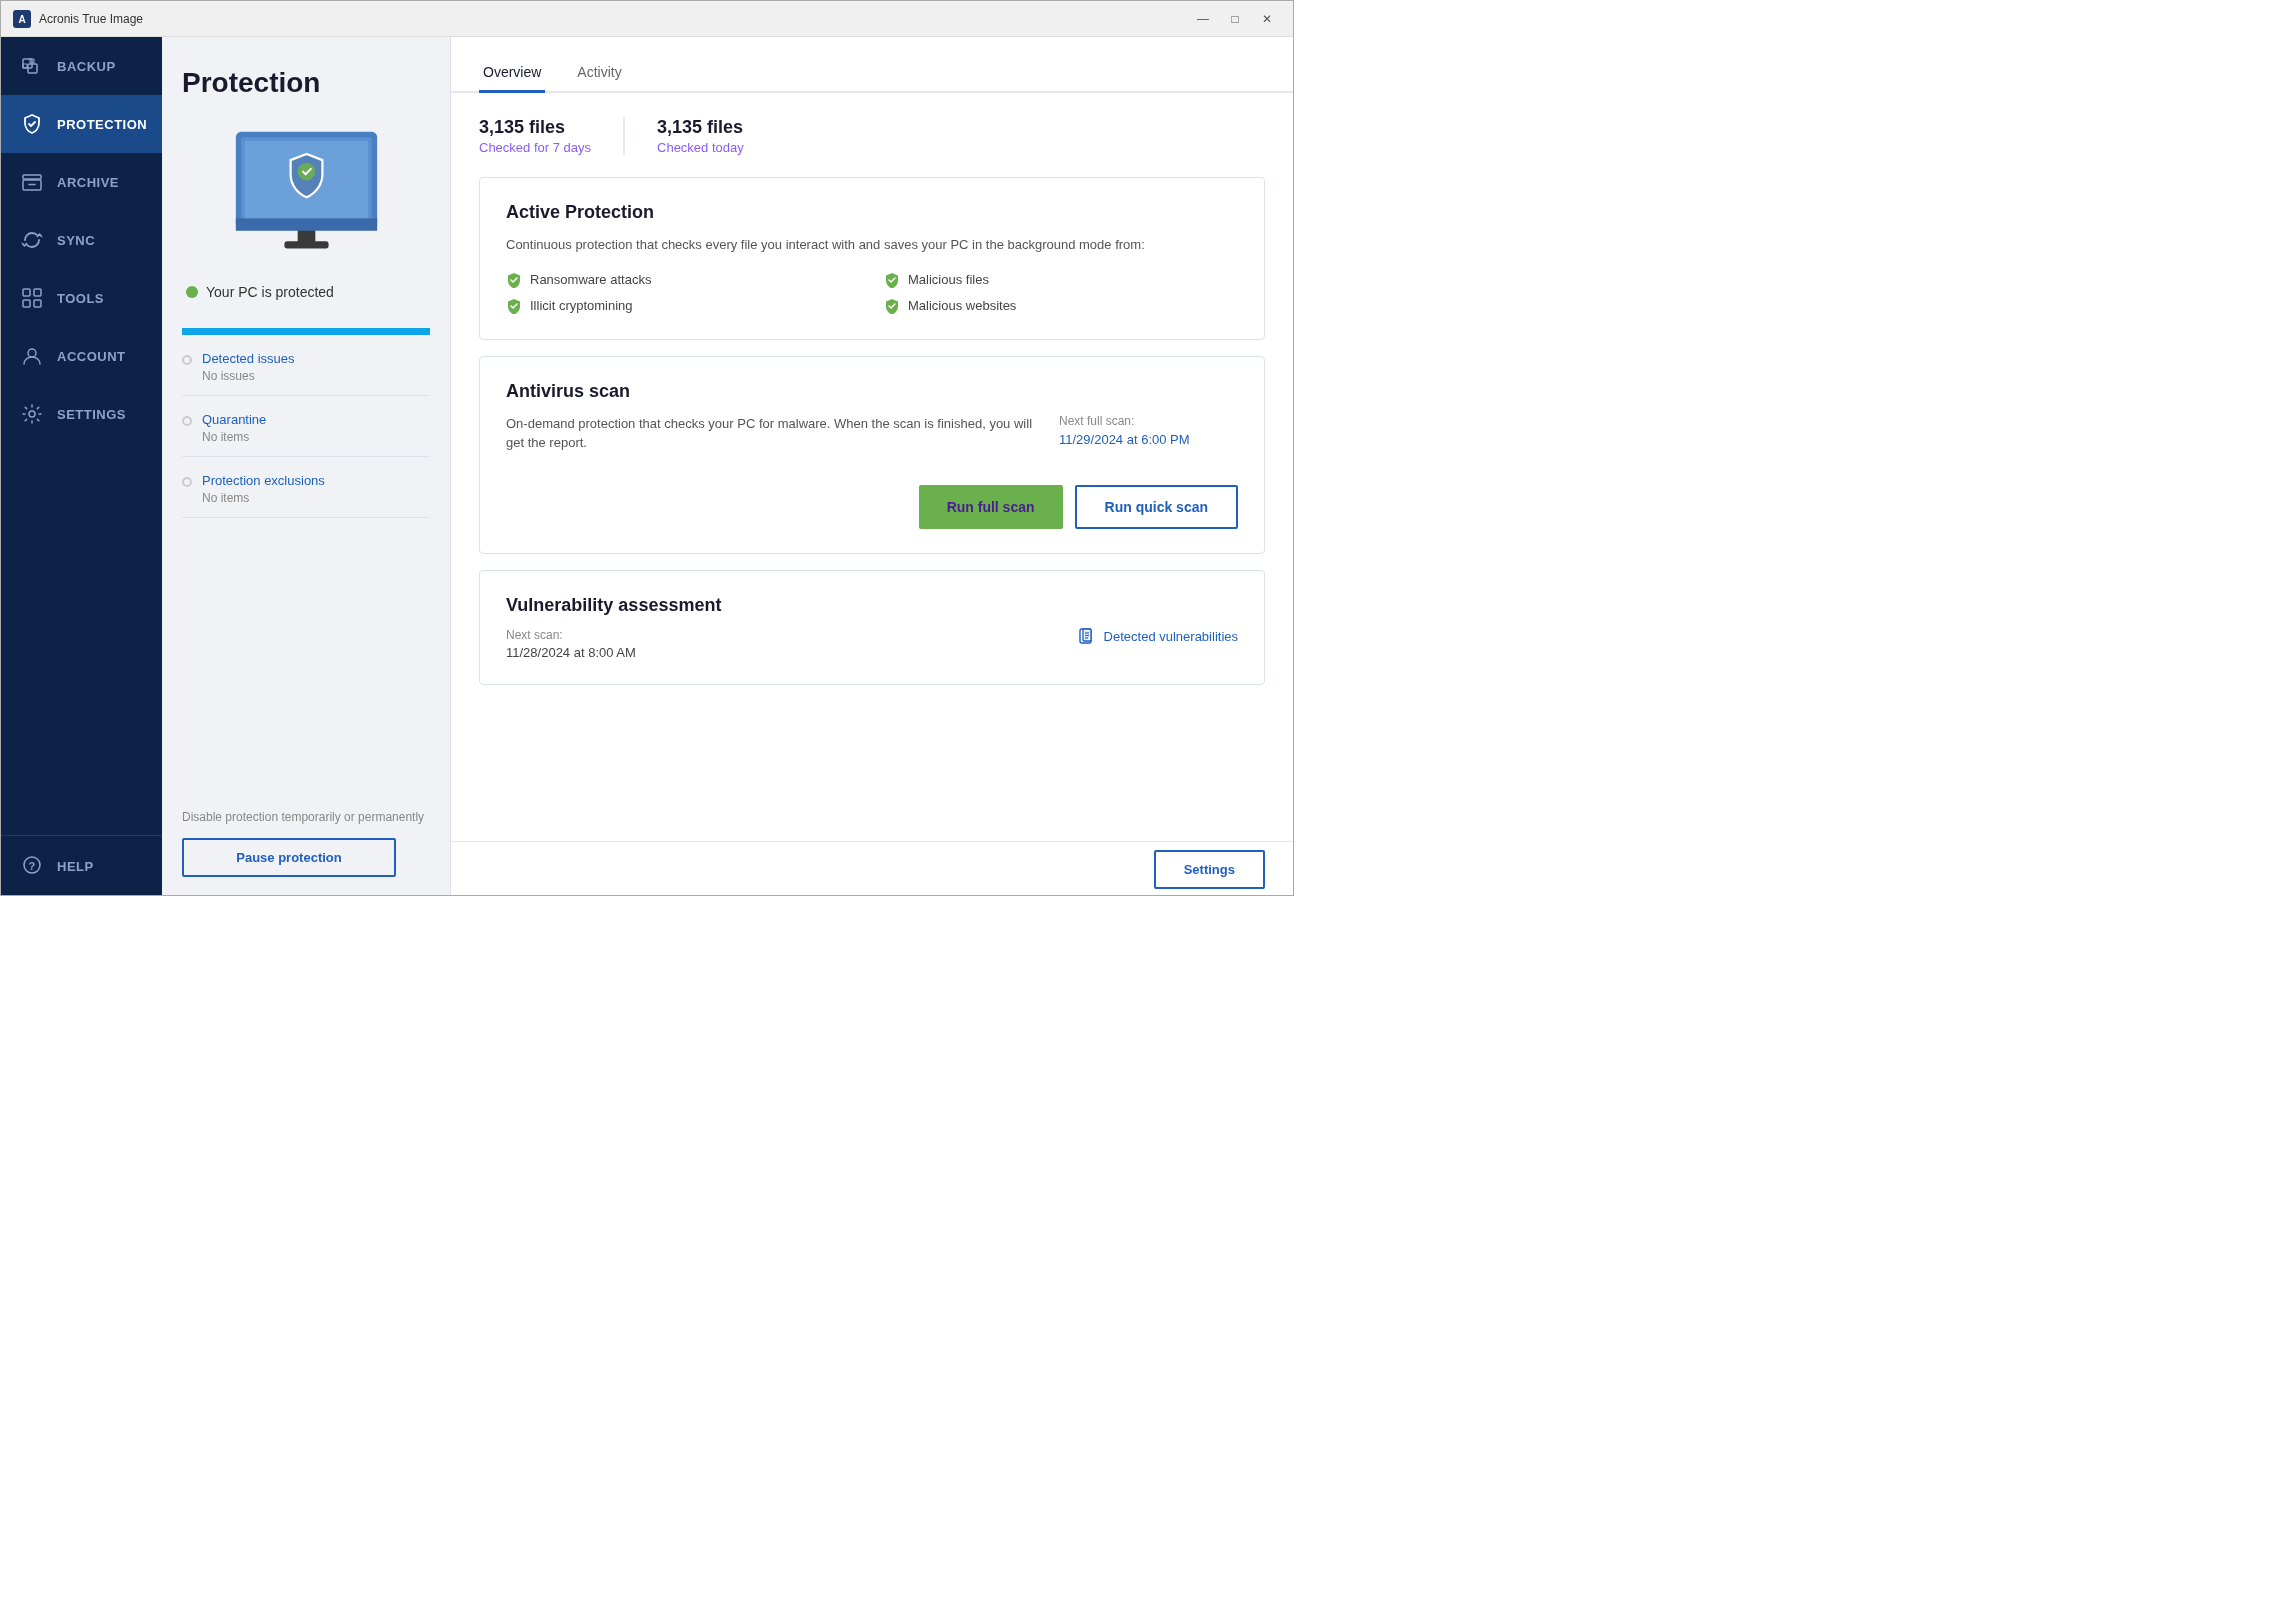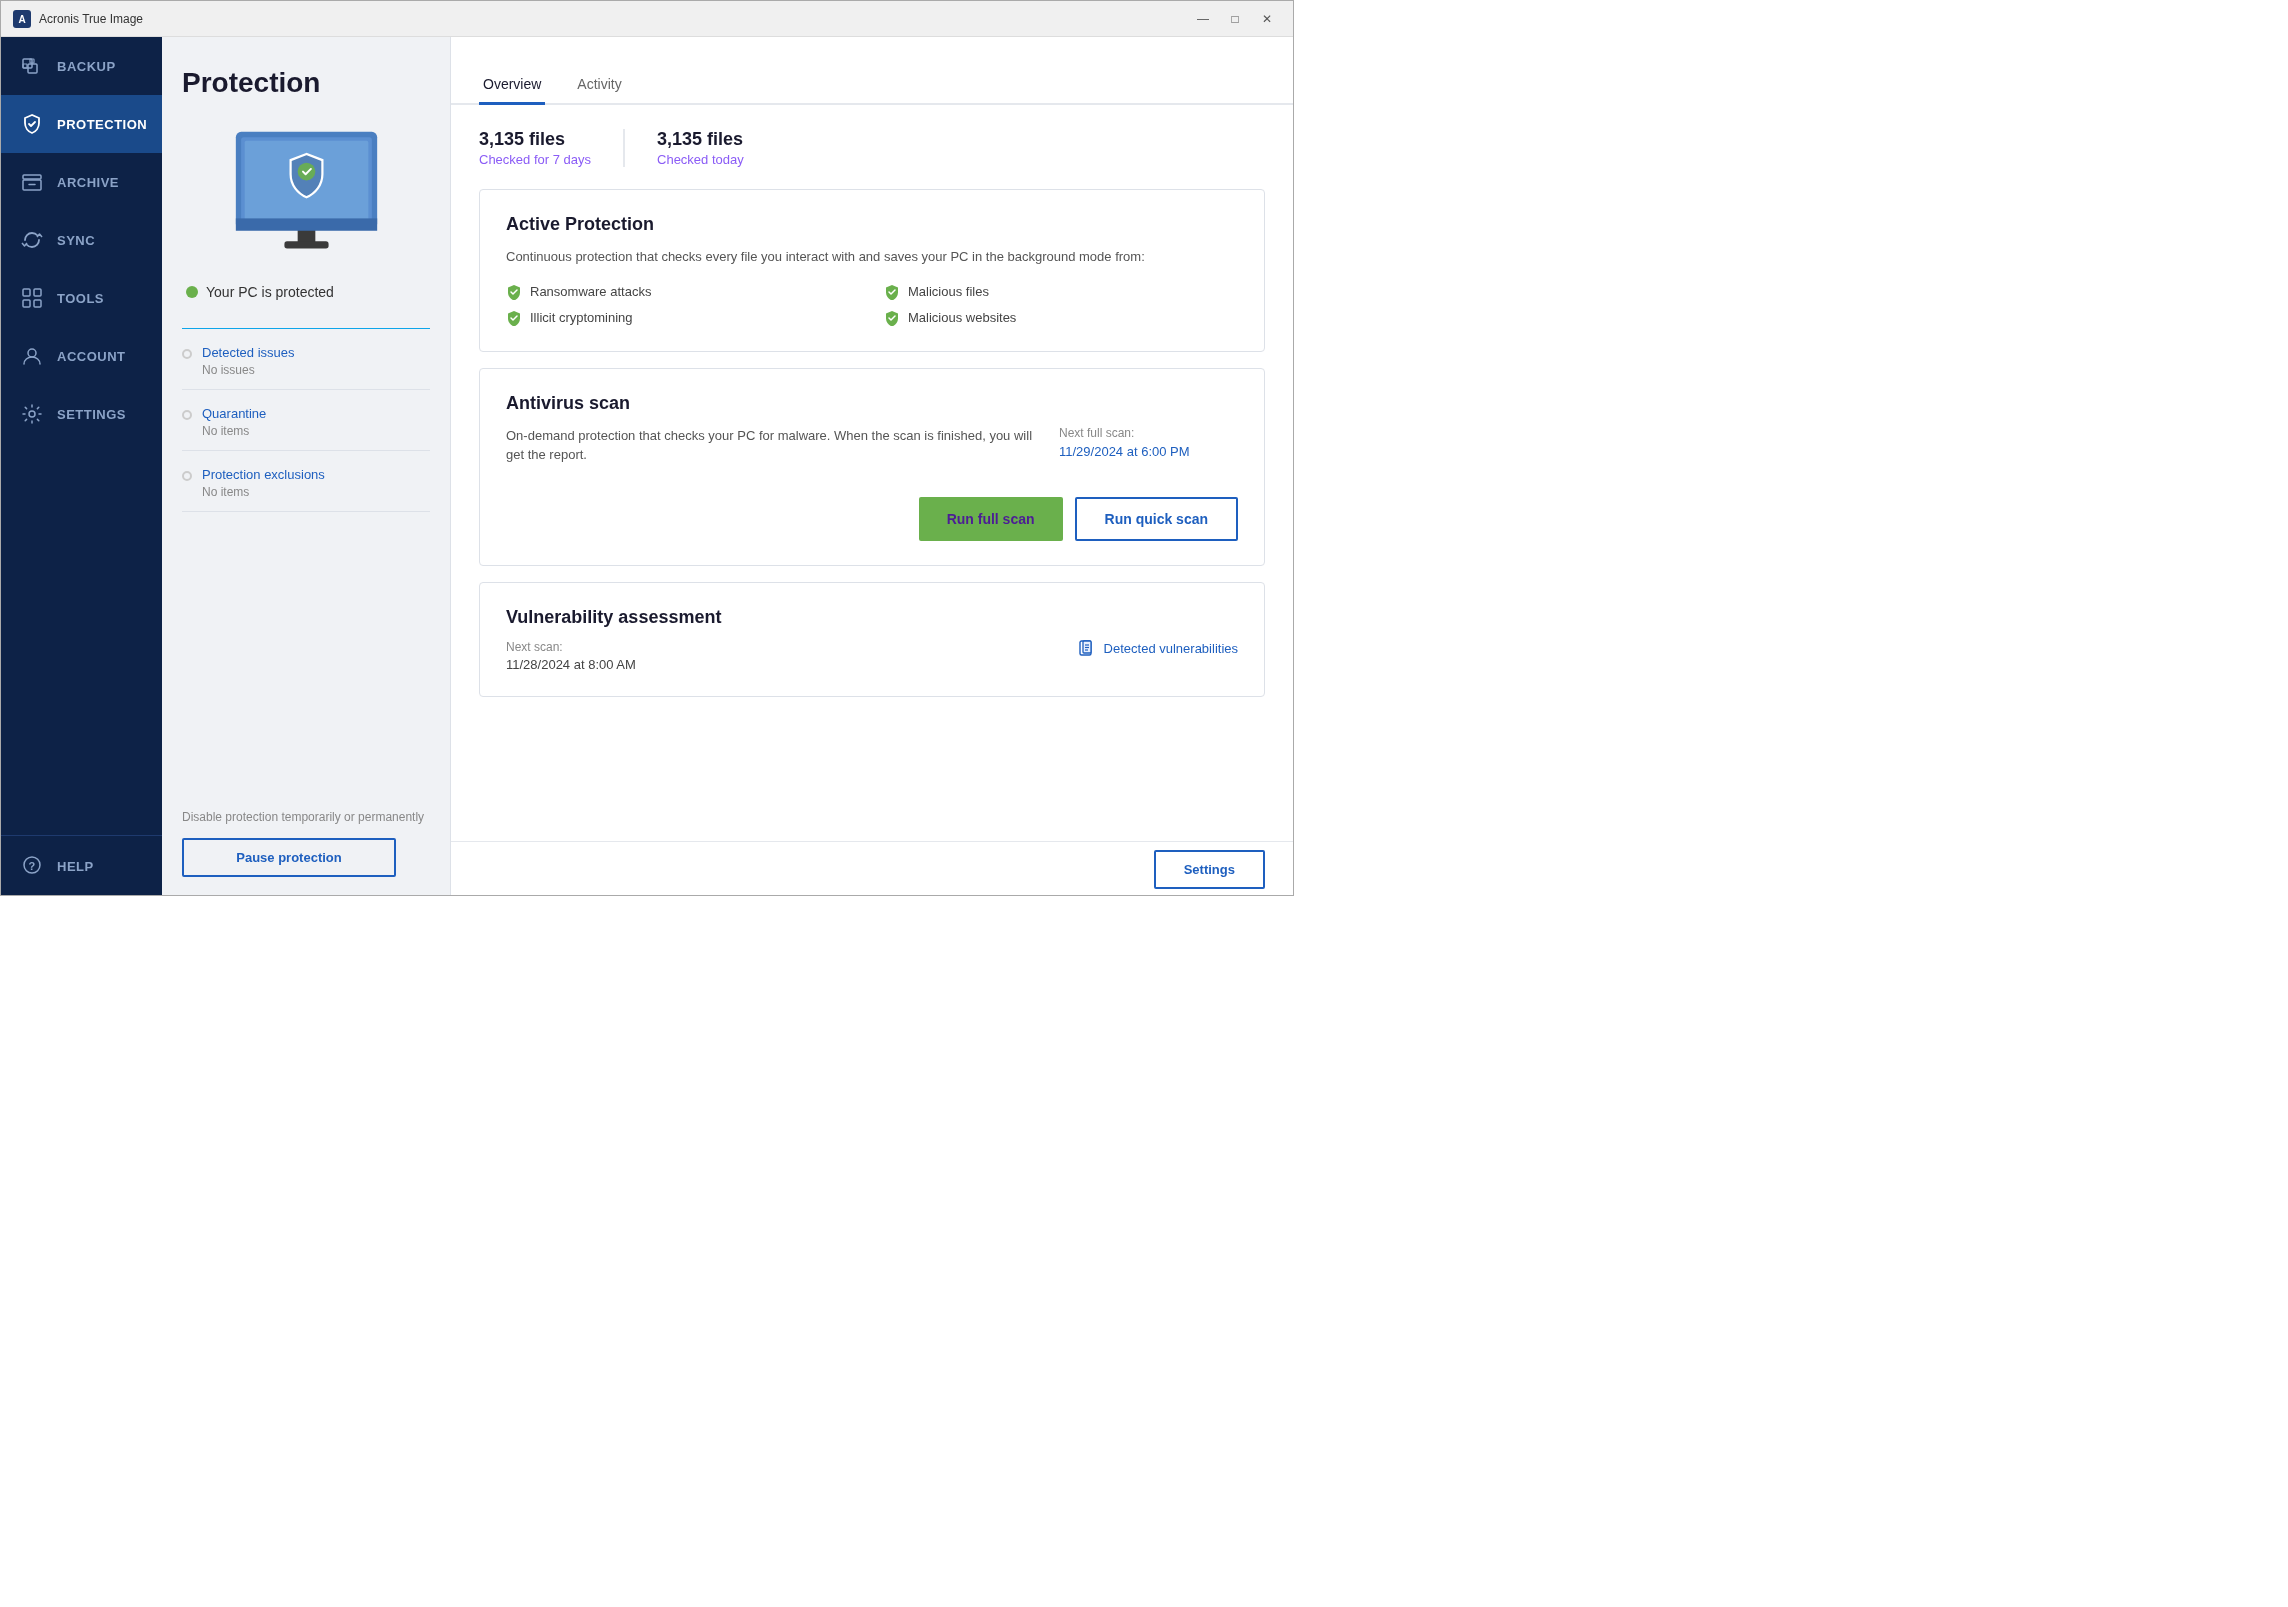--- a/index.html
+++ b/index.html
@@ -152,21 +152,21 @@
     }
     .status-text {
       font-size: 14px;
       color: #333;
       font-weight: 500;
     }
     .middle-links {
       display: flex;
       flex-direction: column;
       gap: 0;
-      border-top: 1px solid #0ea5e9;
+      border-top: 7px solid #0ea5e9;
     }
     .middle-link-item {
       padding: 16px 0 12px;
       border-bottom: 1px solid #dde1e8;
       cursor: pointer;
       display: flex;
       align-items: flex-start;
       gap: 10px;
     }
     .middle-link-dot {
@@ -215,21 +215,21 @@
       display: flex;
       flex-direction: column;
       background: #fff;
       overflow: hidden;
     }
     .tabs-bar {
       display: flex;
       align-items: flex-end;
       padding: 0 28px;
       border-bottom: 2px solid #e5e8ed;
-      height: 68px;
+      height: 56px;
     }
     .tab {
       padding: 0 4px 10px;
       margin-right: 28px;
       font-size: 14px;
       color: #666;
       cursor: pointer;
       border-bottom: 3px solid transparent;
       margin-bottom: -2px;
     }

